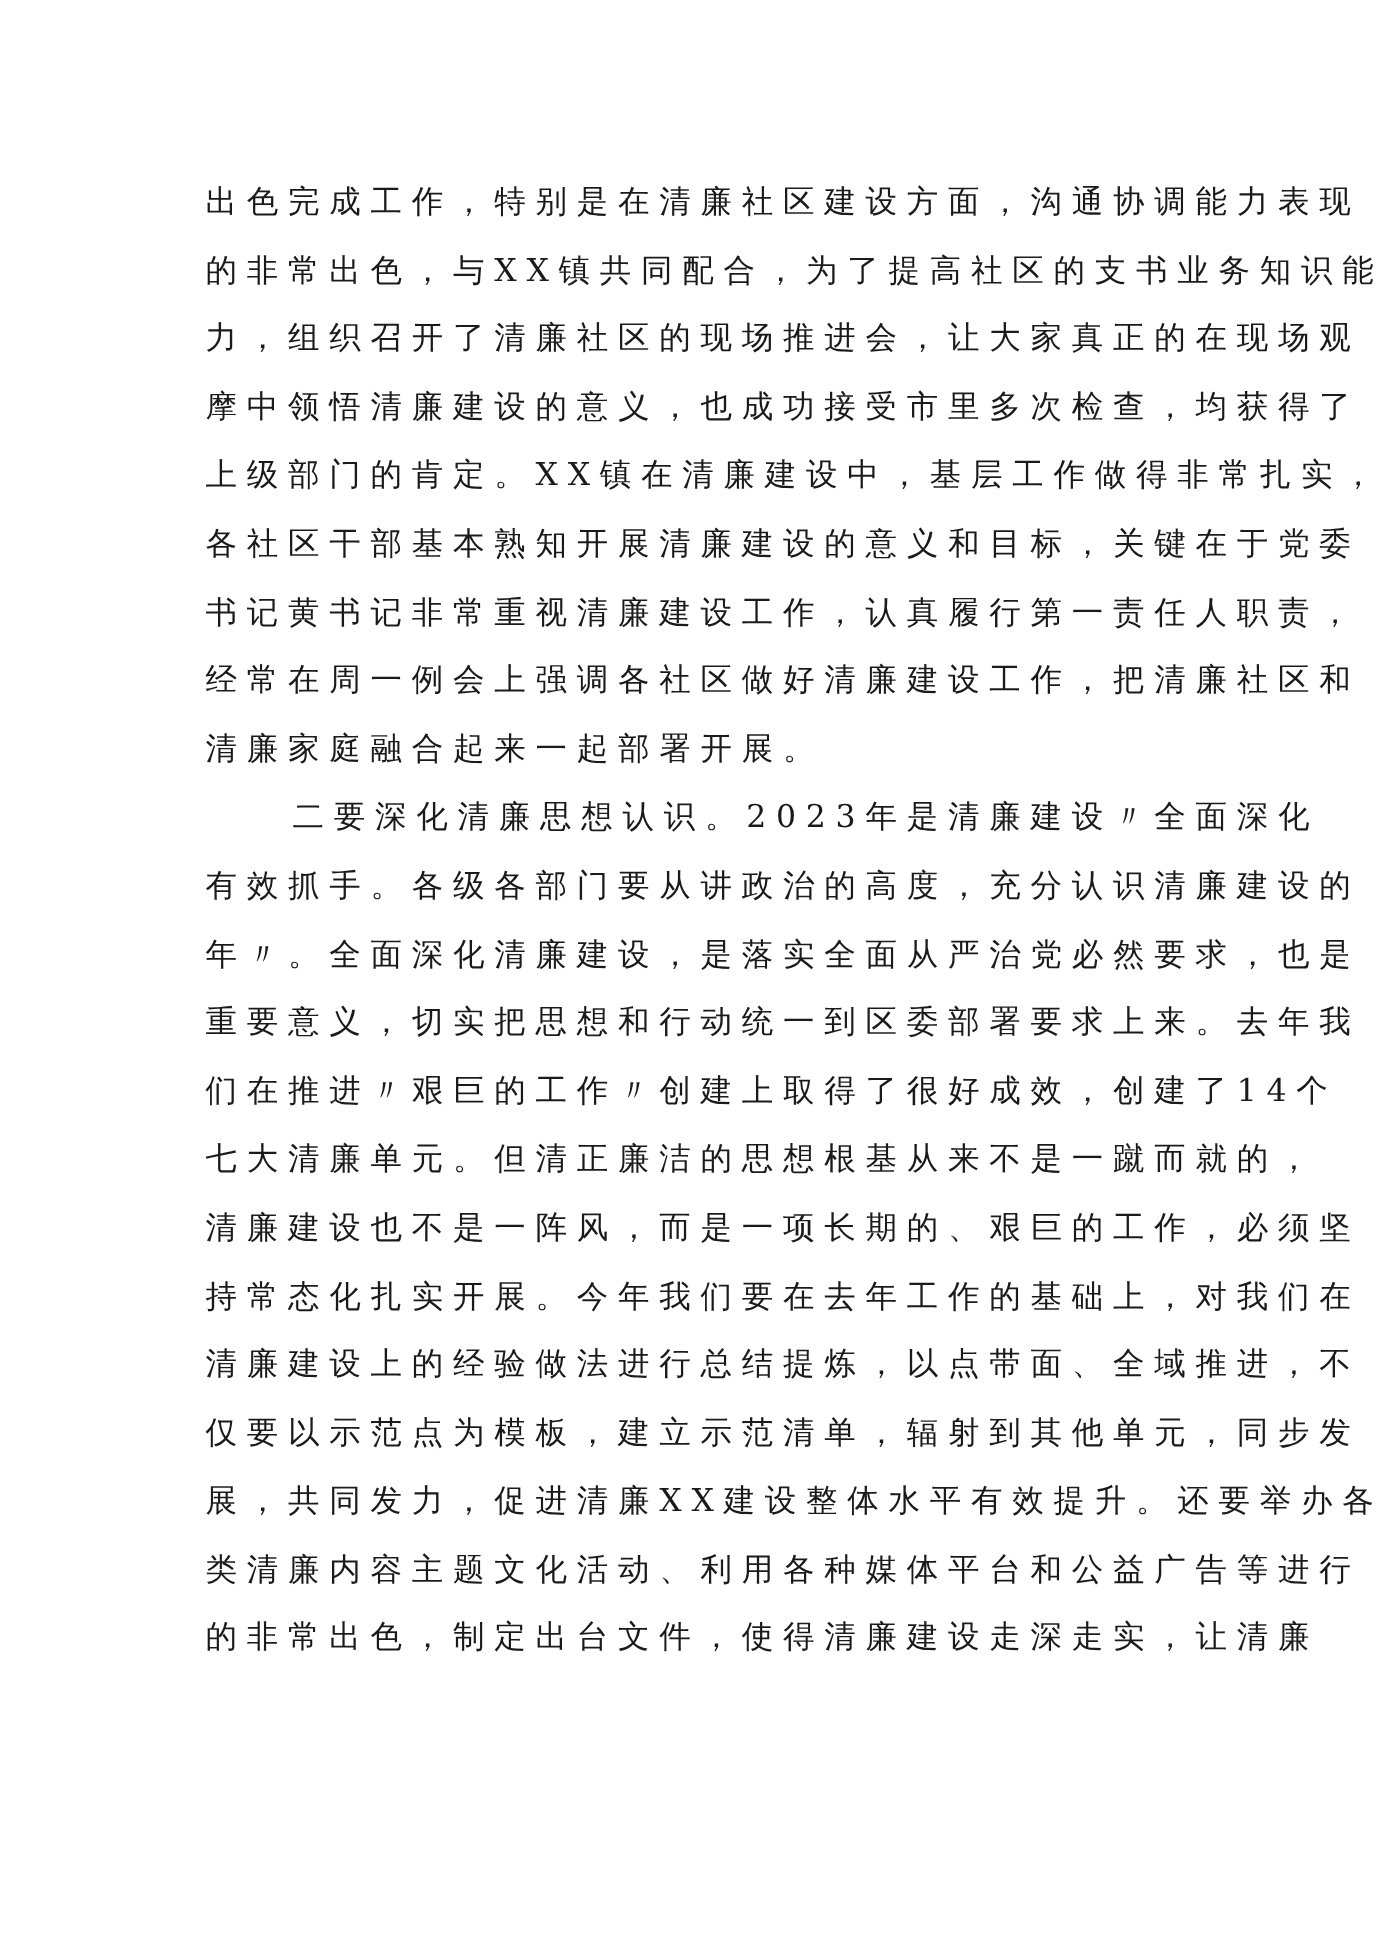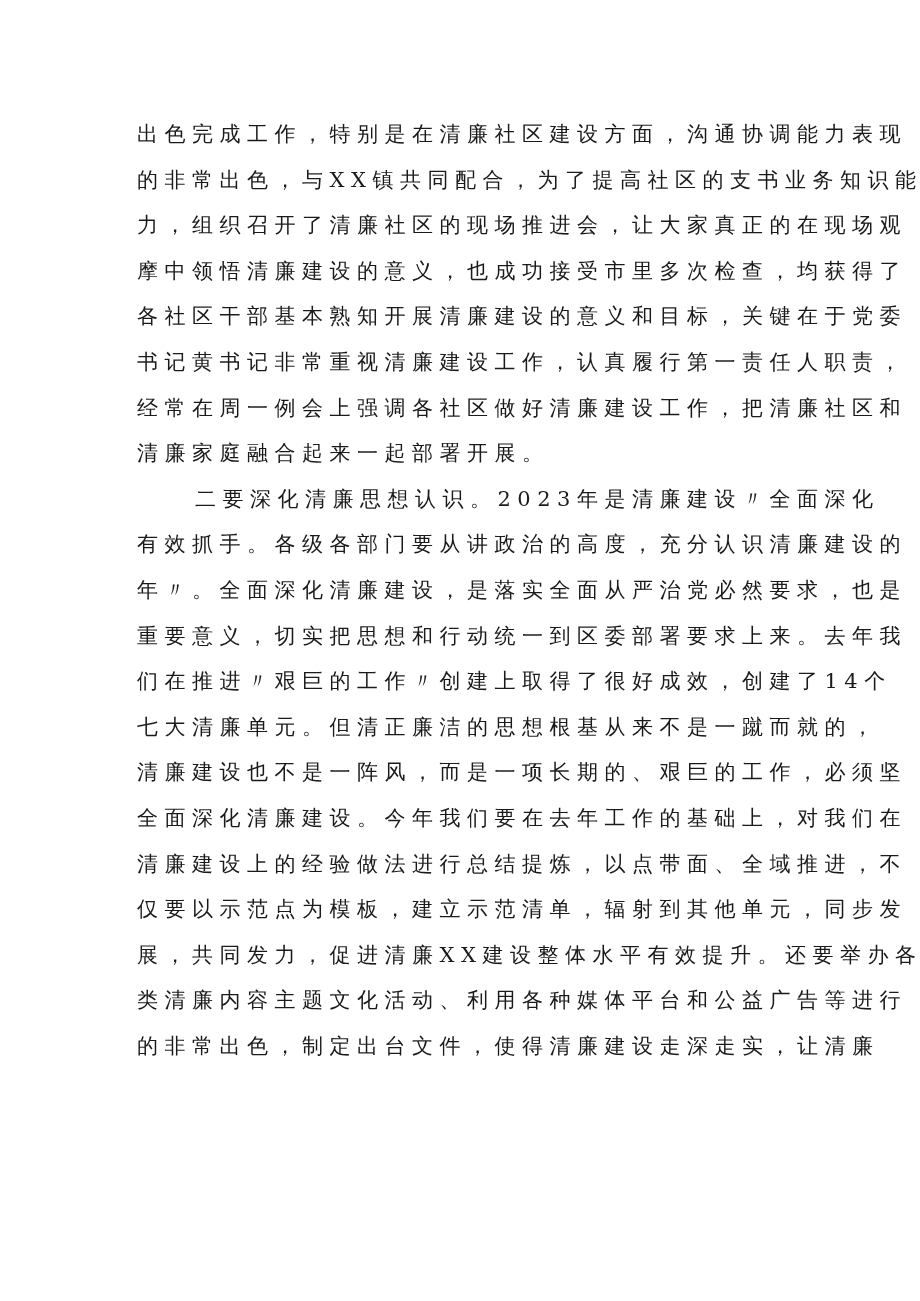--- a/index.html
+++ b/index.html
@@ -44,35 +44,36 @@
 <body>
 
 <div class="page">
   <div class="text-block">
 
     <div class="paragraph">
       <div class="line">出色完成工作，特别是在清廉社区建设方面，沟通协调能力表现</div>
       <div class="line">的非常出色，与XX镇共同配合，为了提高社区的支书业务知识能</div>
       <div class="line">力，组织召开了清廉社区的现场推进会，让大家真正的在现场观</div>
       <div class="line">摩中领悟清廉建设的意义，也成功接受市里多次检查，均获得了</div>
+      <div class="line">上级部门的肯定。XX镇在清廉建设中，基层工作做得非常扎实，</div>
       <div class="line">各社区干部基本熟知开展清廉建设的意义和目标，关键在于党委</div>
       <div class="line">书记黄书记非常重视清廉建设工作，认真履行第一责任人职责，</div>
       <div class="line">经常在周一例会上强调各社区做好清廉建设工作，把清廉社区和</div>
       <div class="line">清廉家庭融合起来一起部署开展。</div>
     </div>
 
     <div class="paragraph">
       <div class="line indent">二要深化清廉思想认识。2023年是清廉建设〃全面深化</div>
       <div class="line">有效抓手。各级各部门要从讲政治的高度，充分认识清廉建设的</div>
       <div class="line">年〃。全面深化清廉建设，是落实全面从严治党必然要求，也是</div>
       <div class="line">重要意义，切实把思想和行动统一到区委部署要求上来。去年我</div>
       <div class="line">们在推进〃艰巨的工作〃创建上取得了很好成效，创建了14个</div>
       <div class="line">七大清廉单元。但清正廉洁的思想根基从来不是一蹴而就的，</div>
       <div class="line">清廉建设也不是一阵风，而是一项长期的、艰巨的工作，必须坚</div>
-      <div class="line">全面深化清廉建设。今年我们要在去年工作的基础上，对我们在</div>
+      <div class="line">持常态化扎实开展。今年我们要在去年工作的基础上，对我们在</div>
       <div class="line">清廉建设上的经验做法进行总结提炼，以点带面、全域推进，不</div>
       <div class="line">仅要以示范点为模板，建立示范清单，辐射到其他单元，同步发</div>
       <div class="line">展，共同发力，促进清廉XX建设整体水平有效提升。还要举办各</div>
       <div class="line">类清廉内容主题文化活动、利用各种媒体平台和公益广告等进行</div>
       <div class="line">的非常出色，制定出台文件，使得清廉建设走深走实，让清廉</div>
     </div>
   </div>
 </div>
 
 </body></html>

